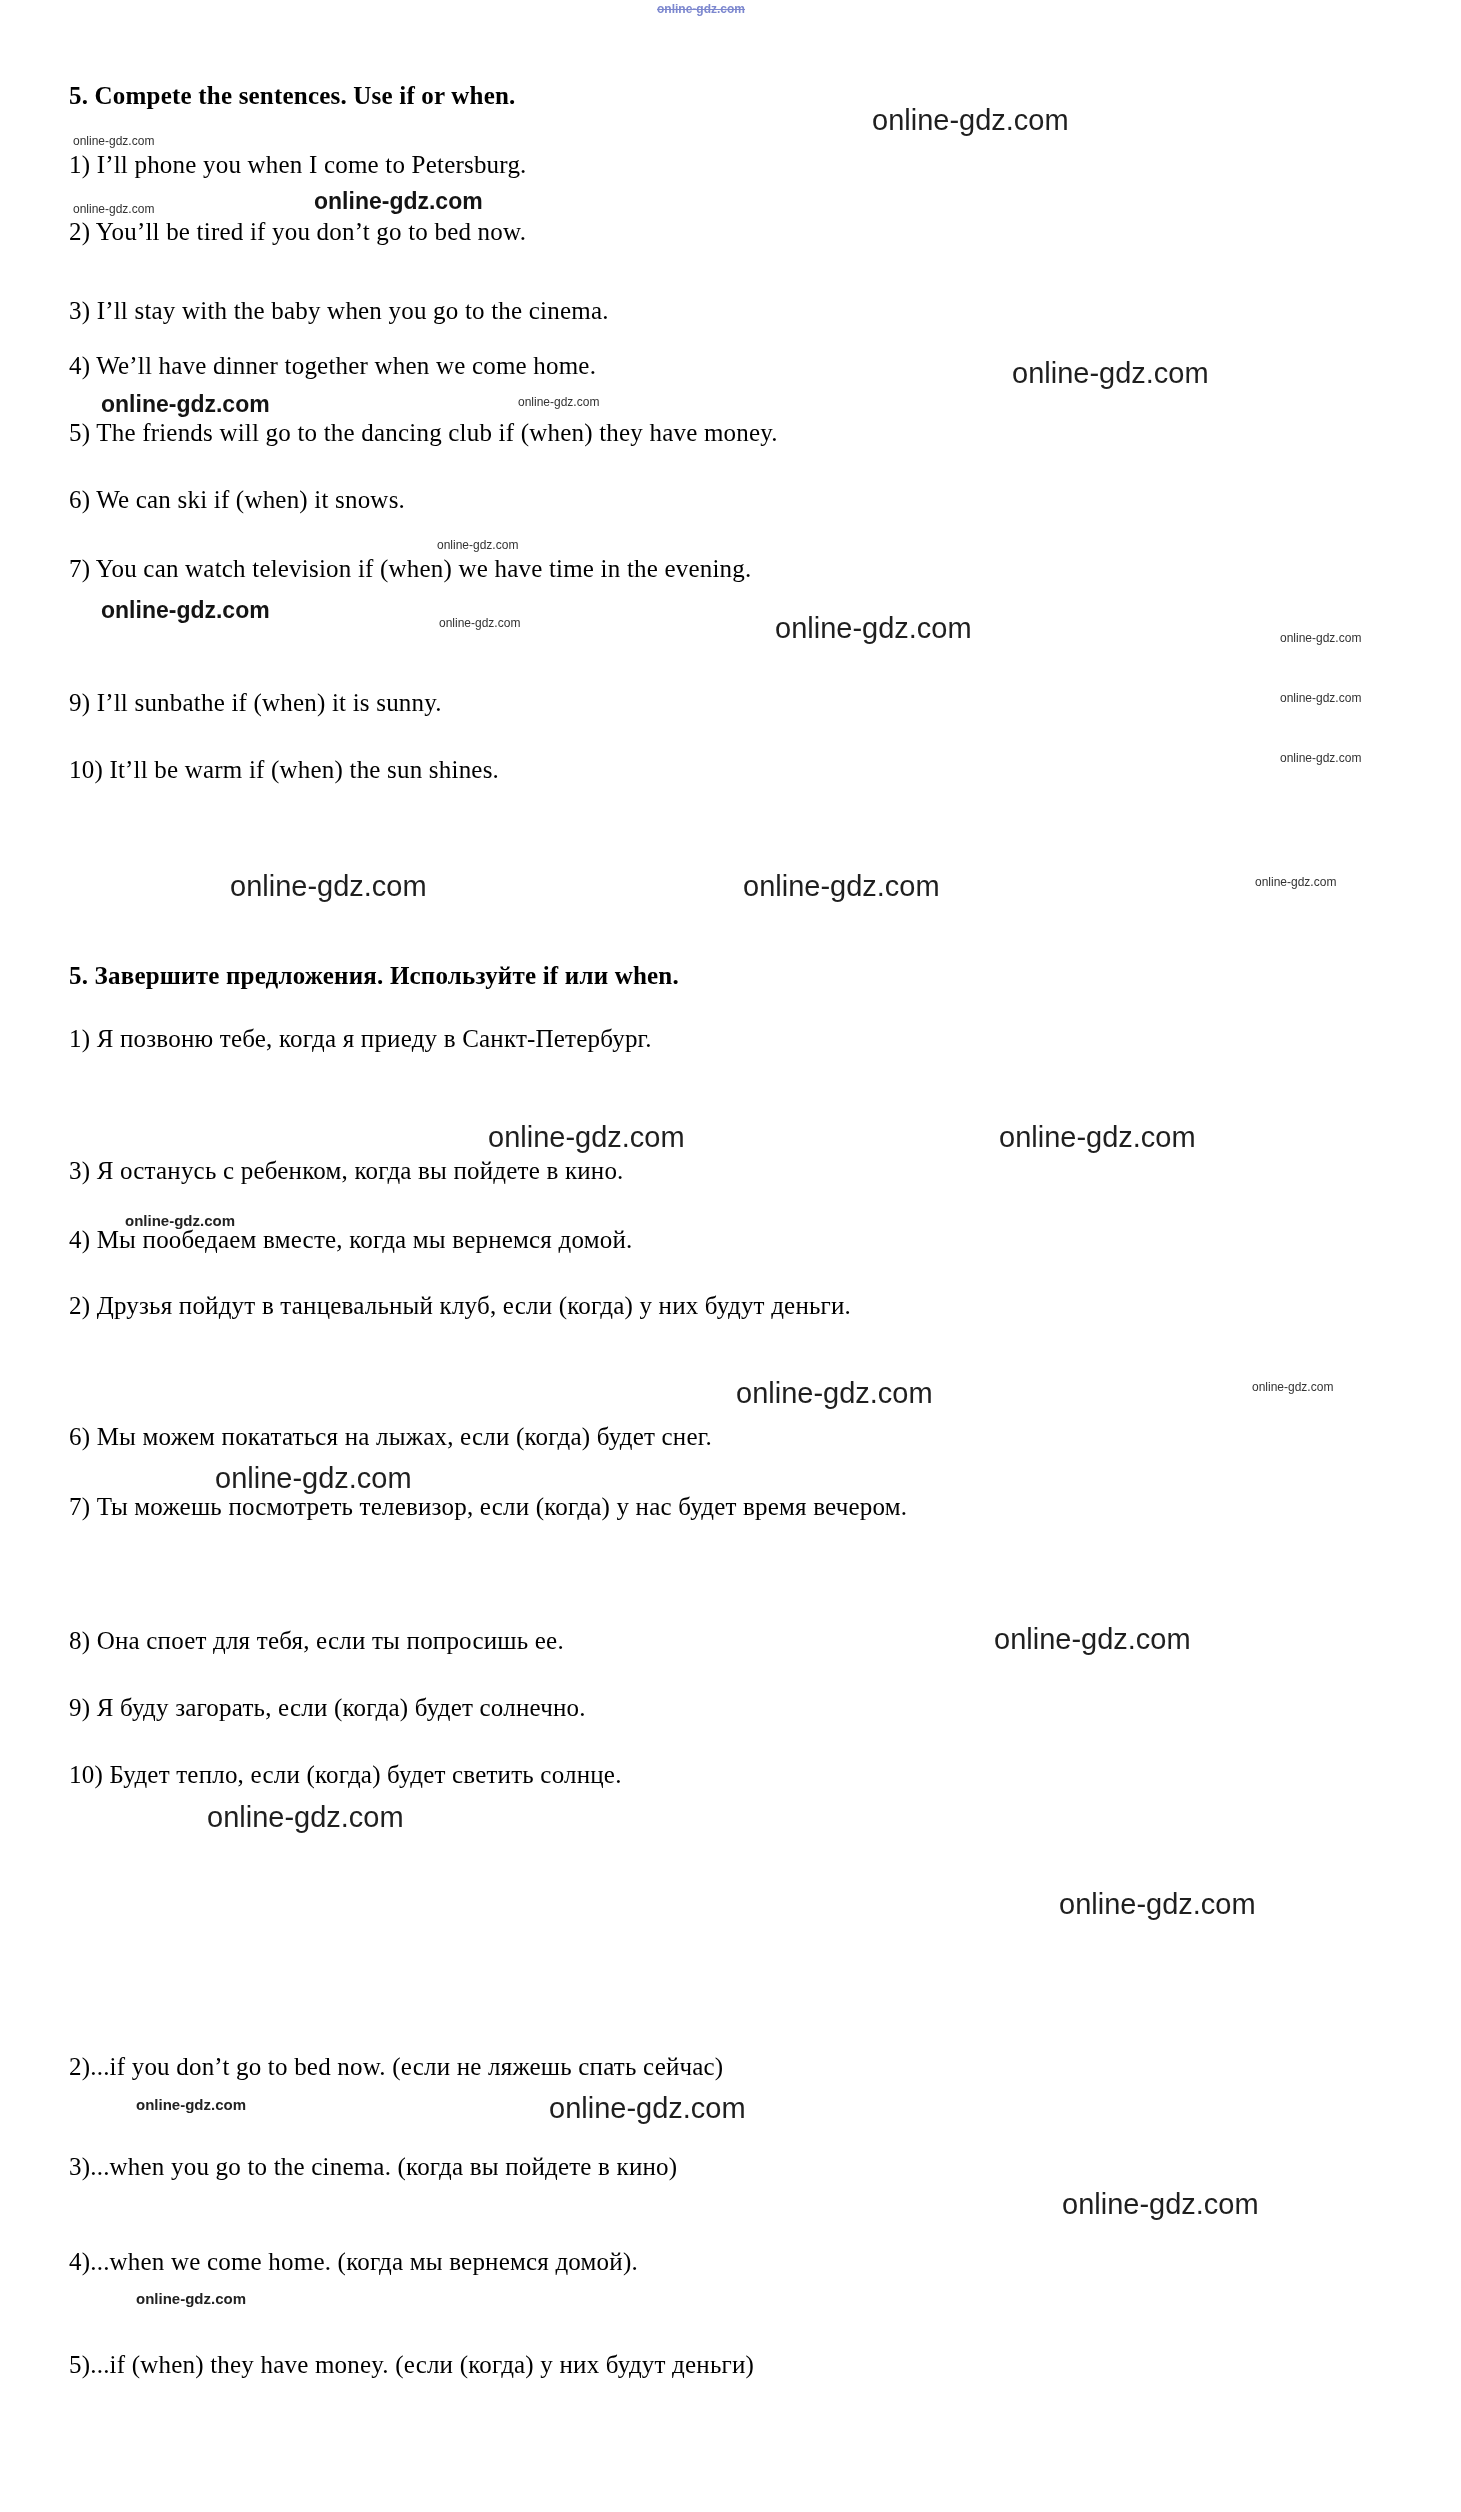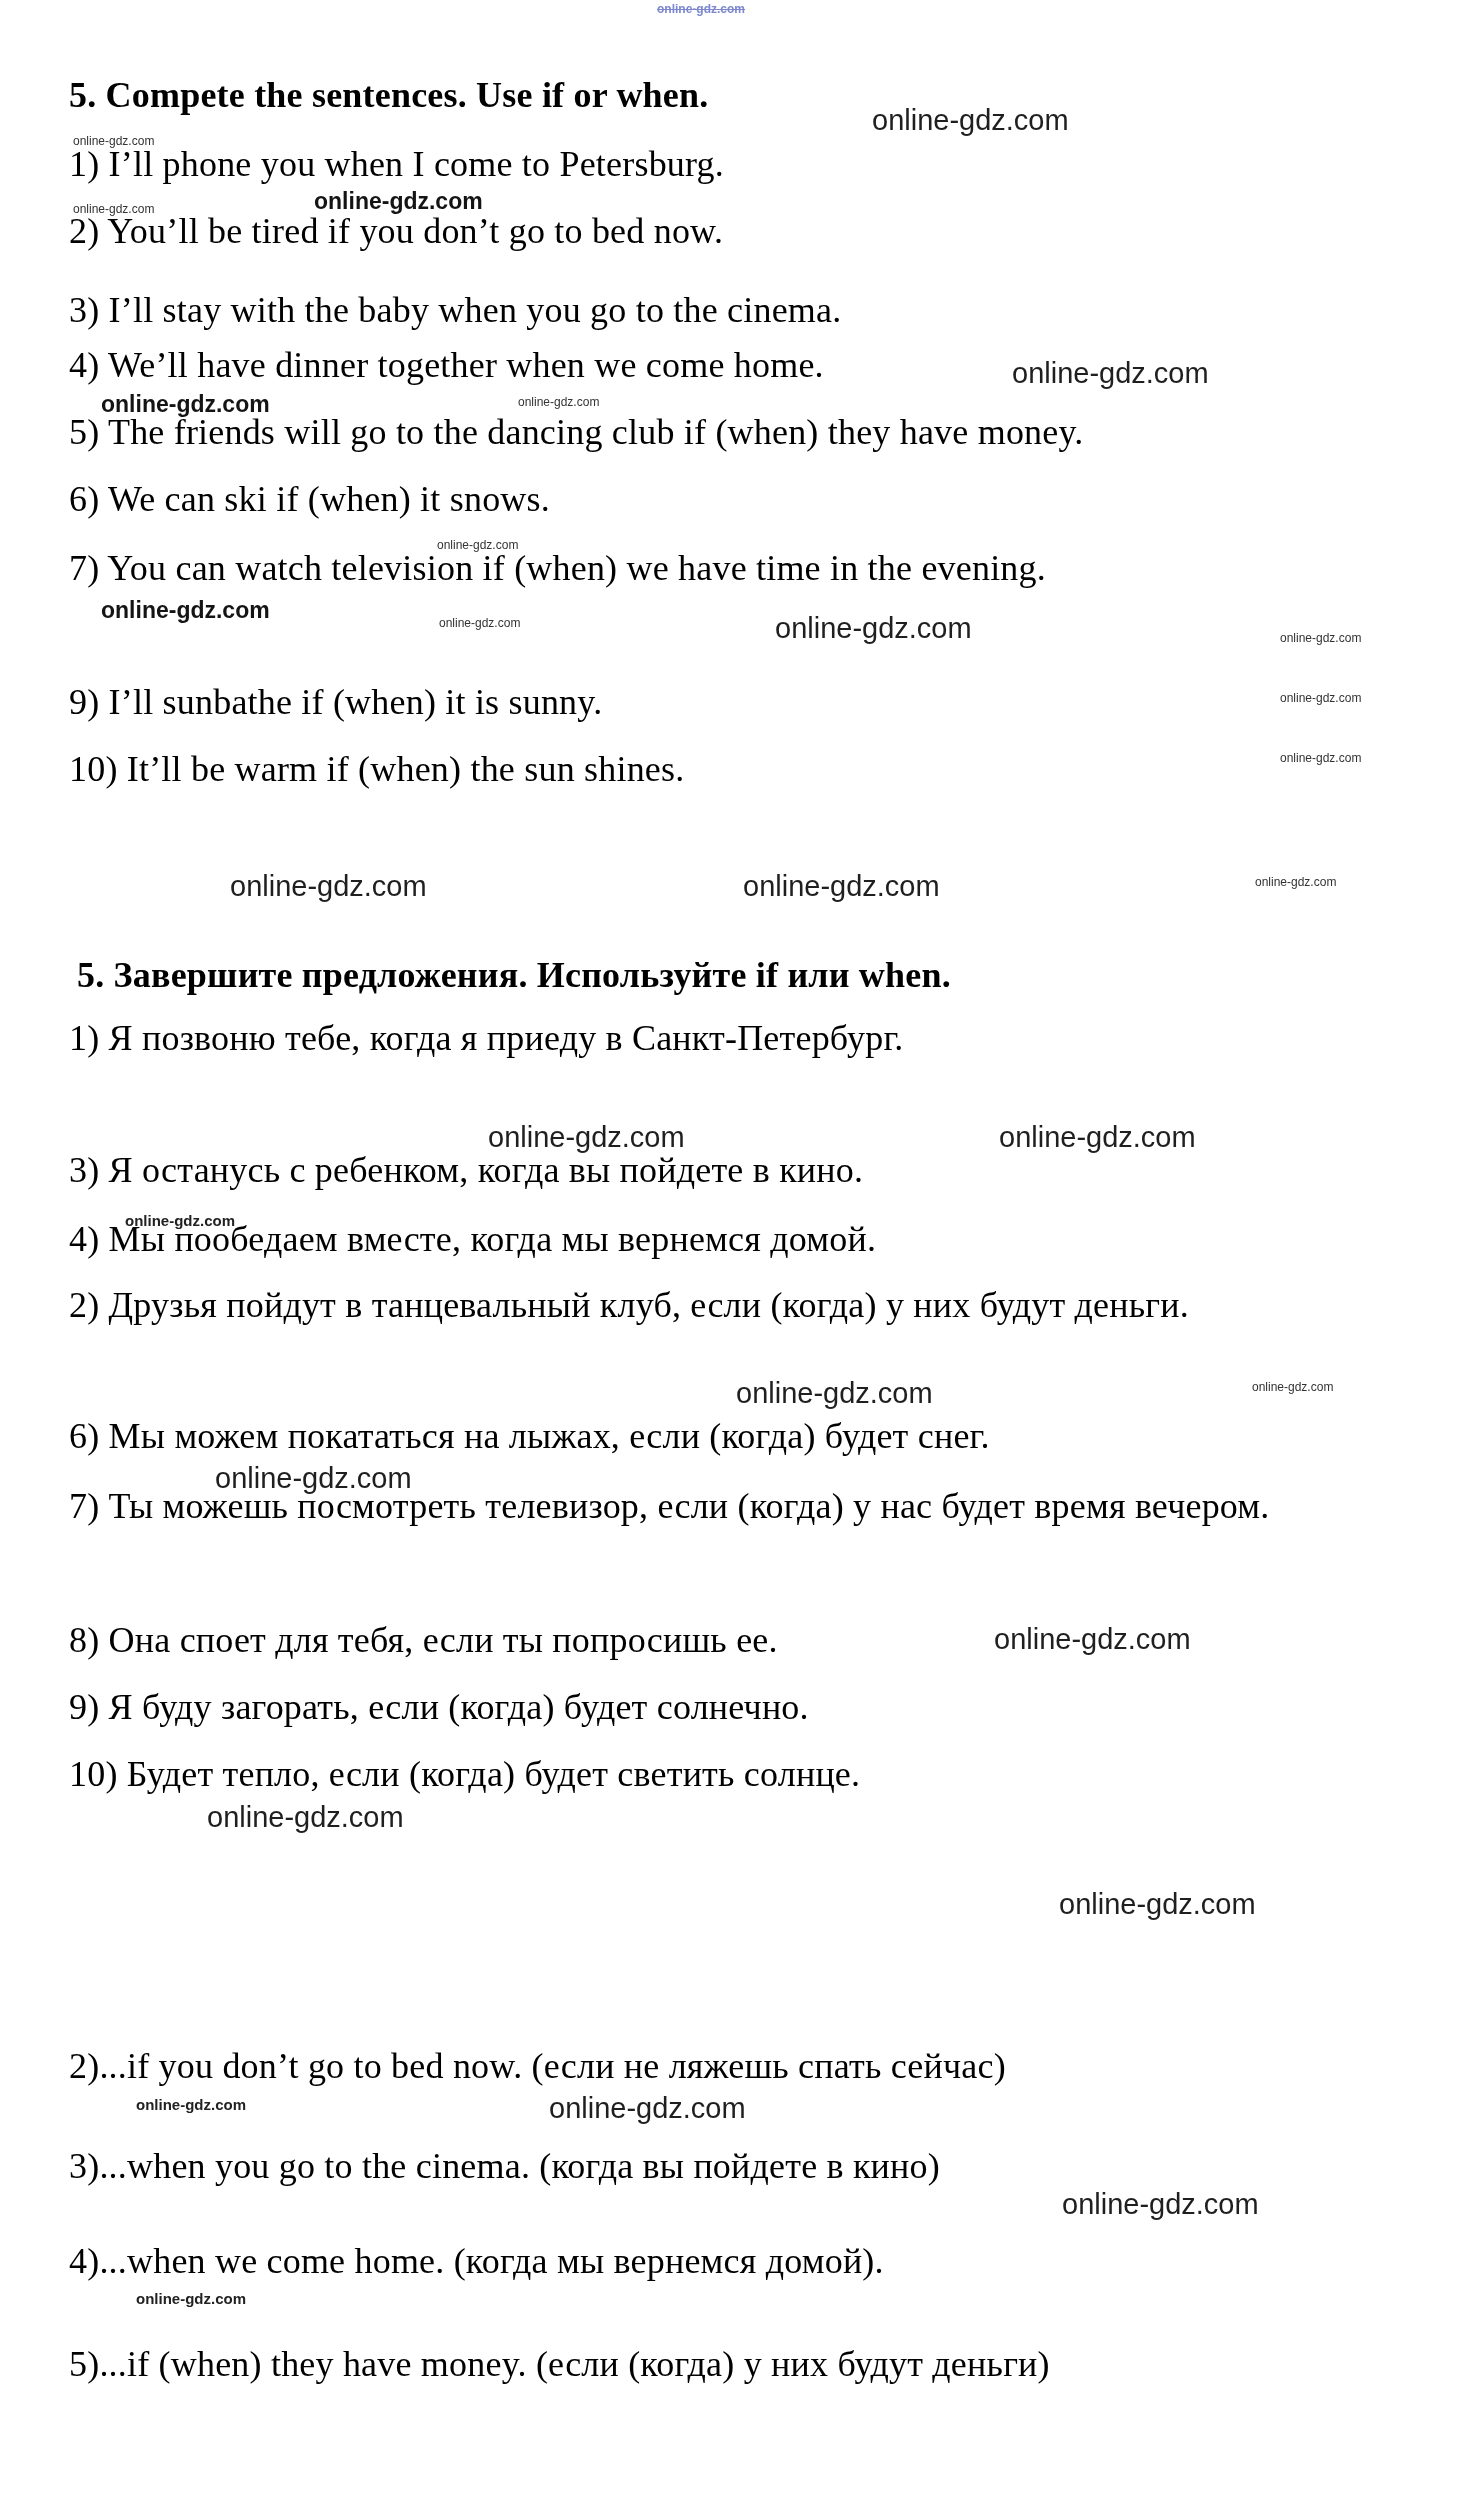--- a/index.html
+++ b/index.html
@@ -8,21 +8,21 @@
     width:1462px;
     height:2496px;
     background:#ffffff;
     overflow:hidden;
     font-family:"Liberation Serif", serif;
     color:#000000;
   }
   .line{
     position:absolute;
     left:69px;
-    font-size:36px;
+    font-size:25px;
     line-height:67px;
     max-width:1373px;
     letter-spacing:0.2px;
     white-space:normal;
   }
   .heading{font-weight:bold;}
   .wm{
     position:absolute;
     font-family:"Liberation Sans", sans-serif;
     white-space:nowrap;
@@ -76,21 +76,21 @@
   <div class="line" style="top:669px;">9) I’ll sunbathe if (when) it is sunny.</div>
 
   <span class="wm wm-sm" style="left:1280px;top:751px;">online-gdz.com</span>
 
   <div class="line" style="top:736px;">10) It’ll be warm if (when) the sun shines.</div>
 
   <span class="wm wm-lg" style="left:230px;top:870px;">online-gdz.com</span>
   <span class="wm wm-lg" style="left:743px;top:870px;">online-gdz.com</span>
   <span class="wm wm-sm" style="left:1255px;top:875px;">online-gdz.com</span>
 
-  <div class="line heading" style="top:942px;margin-left:8px;">5. Завершите предложения. Используйте if или when.</div>
+  <div class="line heading" style="top:942px;">5. Завершите предложения. Используйте if или when.</div>
 
   <div class="line" style="top:1005px;">1) Я позвоню тебе, когда я приеду в Санкт-Петербург.</div>
 
   <span class="wm wm-lg" style="left:488px;top:1121px;">online-gdz.com</span>
   <span class="wm wm-lg" style="left:999px;top:1121px;">online-gdz.com</span>
 
   <div class="line" style="top:1137px;">3) Я останусь с ребенком, когда вы пойдете в кино.</div>
 
   <span class="wm wm-smb" style="left:125px;top:1212px;">online-gdz.com</span>
 

